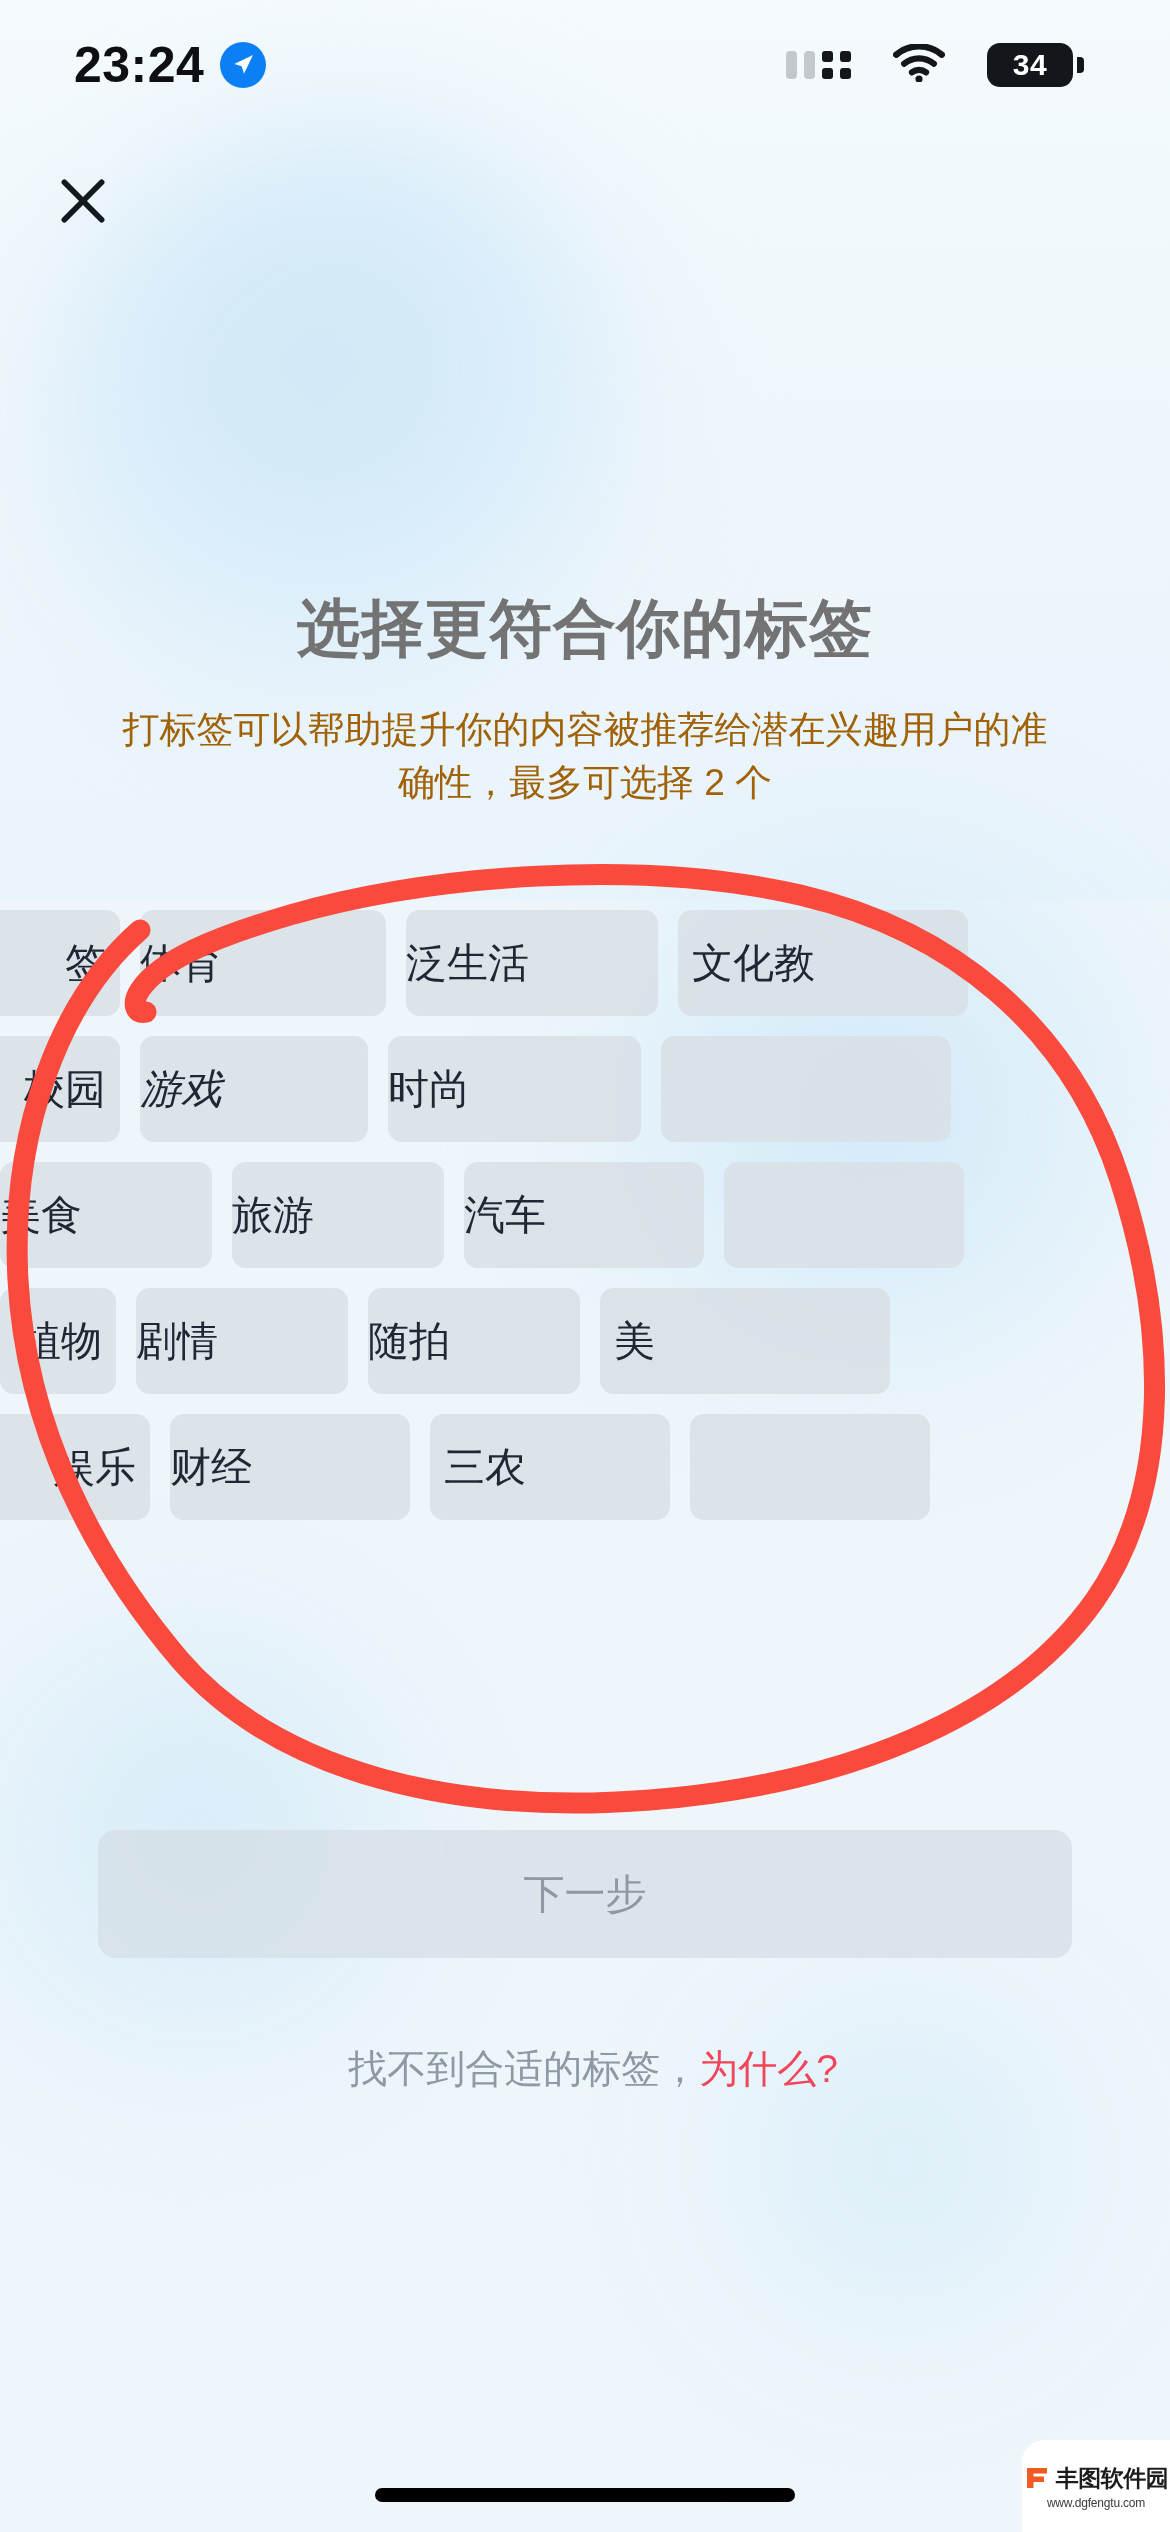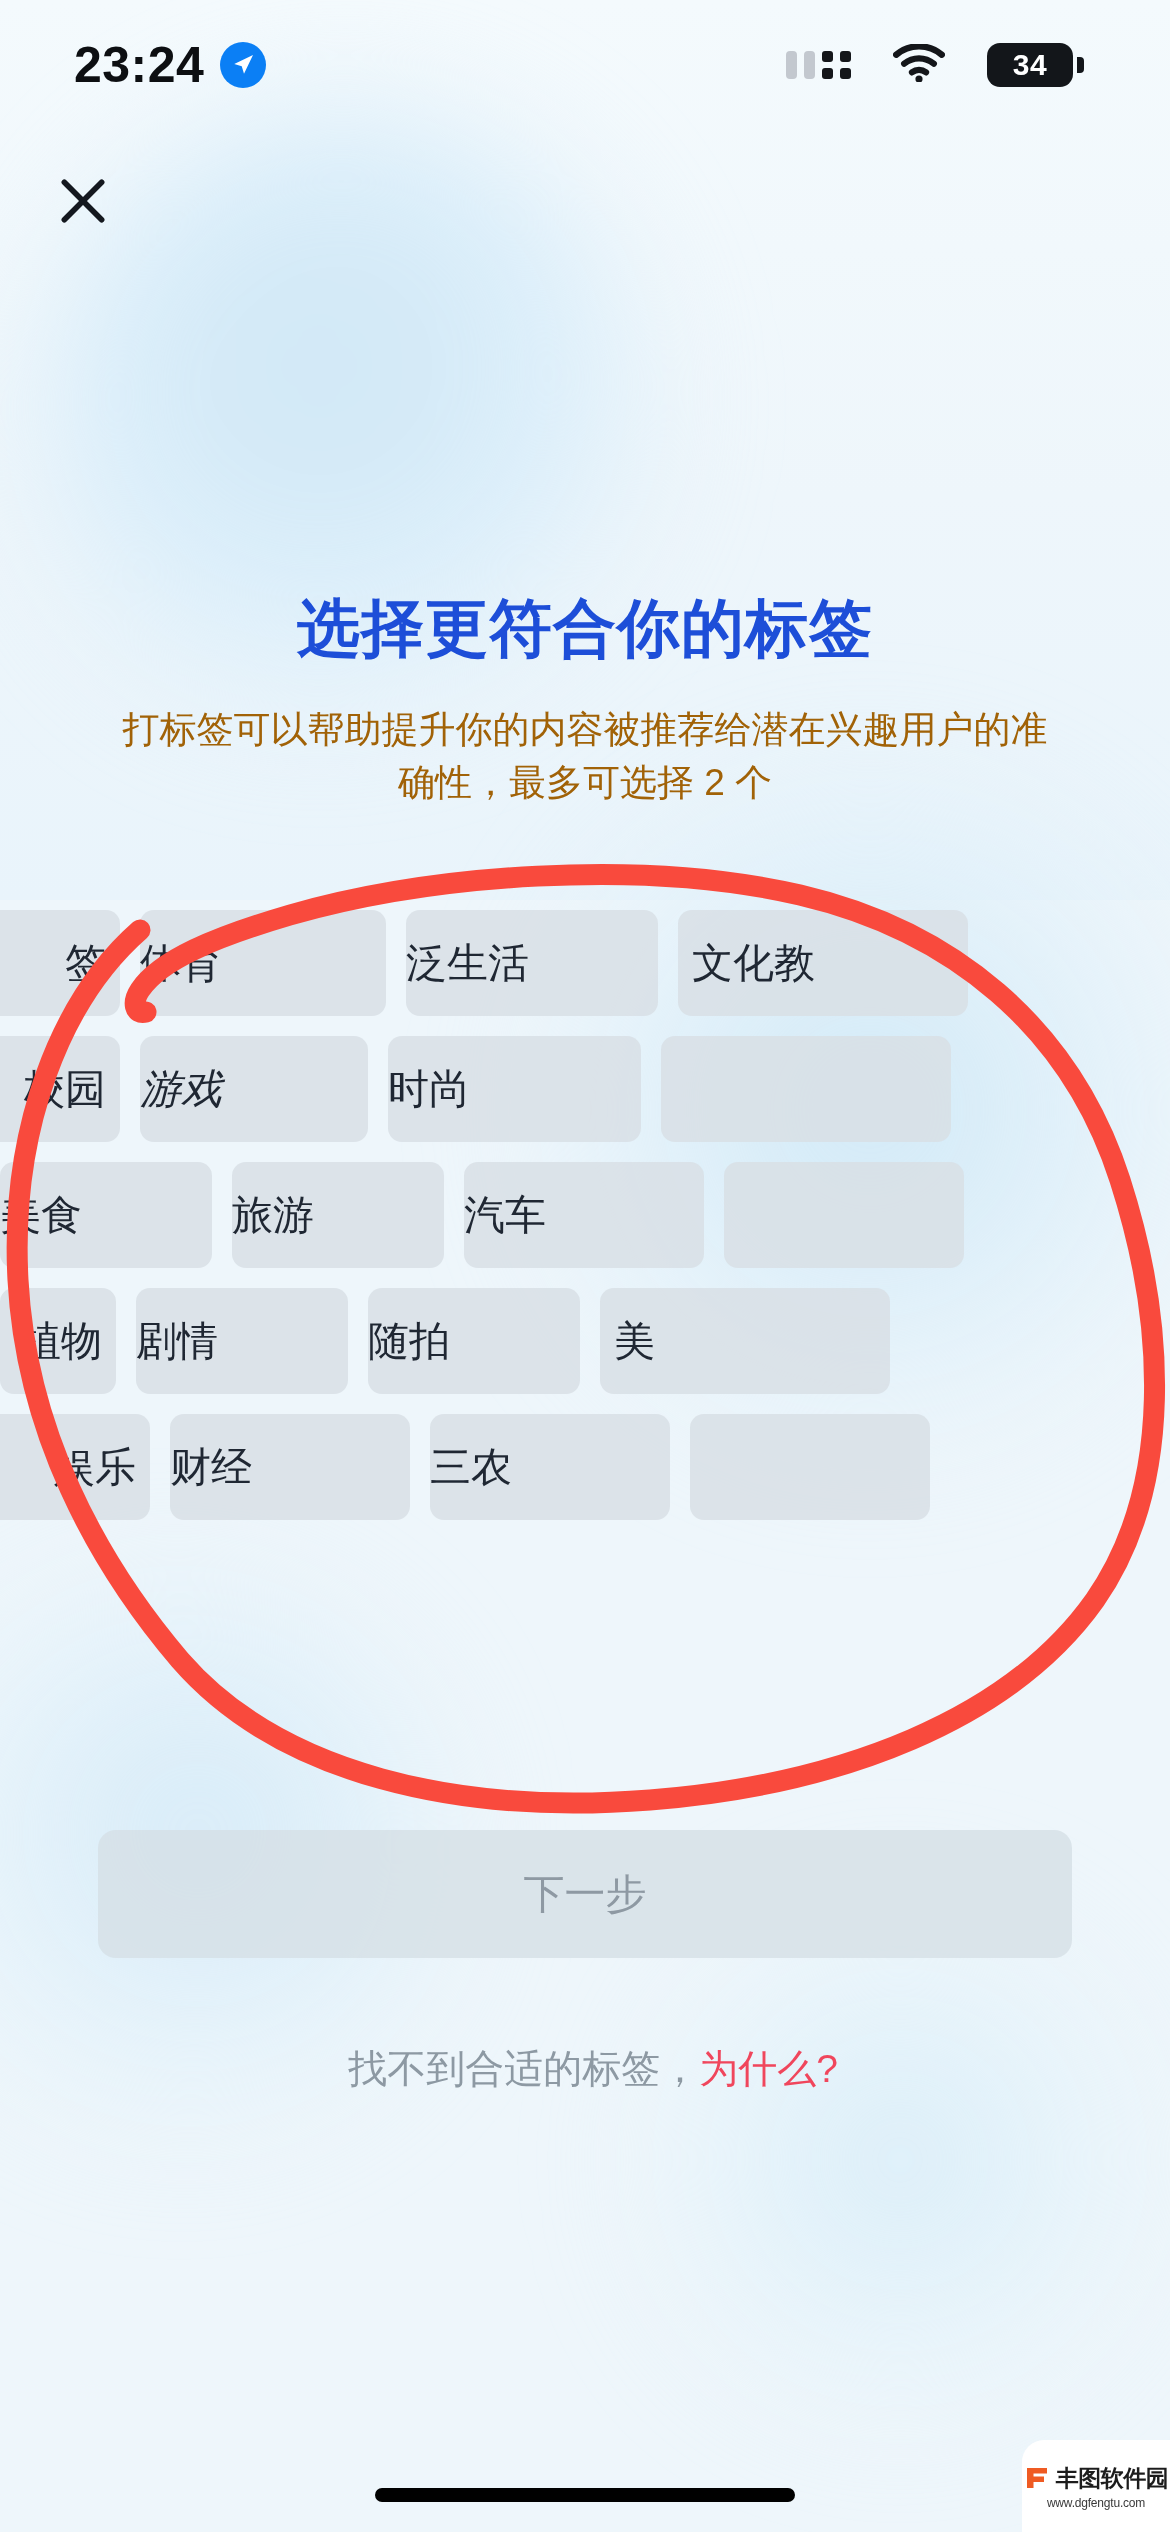--- a/index.html
+++ b/index.html
@@ -54,21 +54,21 @@
 
   
   .close-btn {
     position:absolute; left:52px; top:170px; width:62px; height:62px;
     display:flex; align-items:center; justify-content:center; z-index:6;
   }
 
   
   .title {
     position:absolute; top:586px; left:0; width:1170px; text-align:center;
-    font-size:63px; font-weight:700; color:#1d4ed8; letter-spacing:1px; z-index:3;
+    font-size:63px; font-weight:700; color:#737373; letter-spacing:1px; z-index:3;
   }
   .subtitle {
     position:absolute; top:704px; left:0; width:1170px; text-align:center;
     font-size:37px; line-height:1.42; color:#a16207; font-weight:400;
     padding:0 120px; z-index:3;
   }
 
   
   .tag-grid {
     position:absolute; top:910px; left:0; width:1170px; z-index:3;
@@ -230,21 +230,21 @@
         <span>美</span>
       </div>
     </div>
     <div class="tag-row" style="margin-left: -40px;">
       <div class="tag" style="width: 190px; justify-content: flex-end; padding-right: 14px;">
         <span>娱乐</span>
       </div>
       <div class="tag" style="width: 240px;">
         <span>财经</span>
       </div>
-      <div class="tag" style="width: 240px;">
+      <div class="tag" style="width: 240px; padding-left: 14px;">
         <span>三农</span>
       </div>
       <div class="tag" style="width: 240px; justify-content: flex-start; padding-left: 14px;">
         <span></span>
       </div>
     </div>
   </div>
 
 <div class="next-btn">
   <span>下一步</span>

